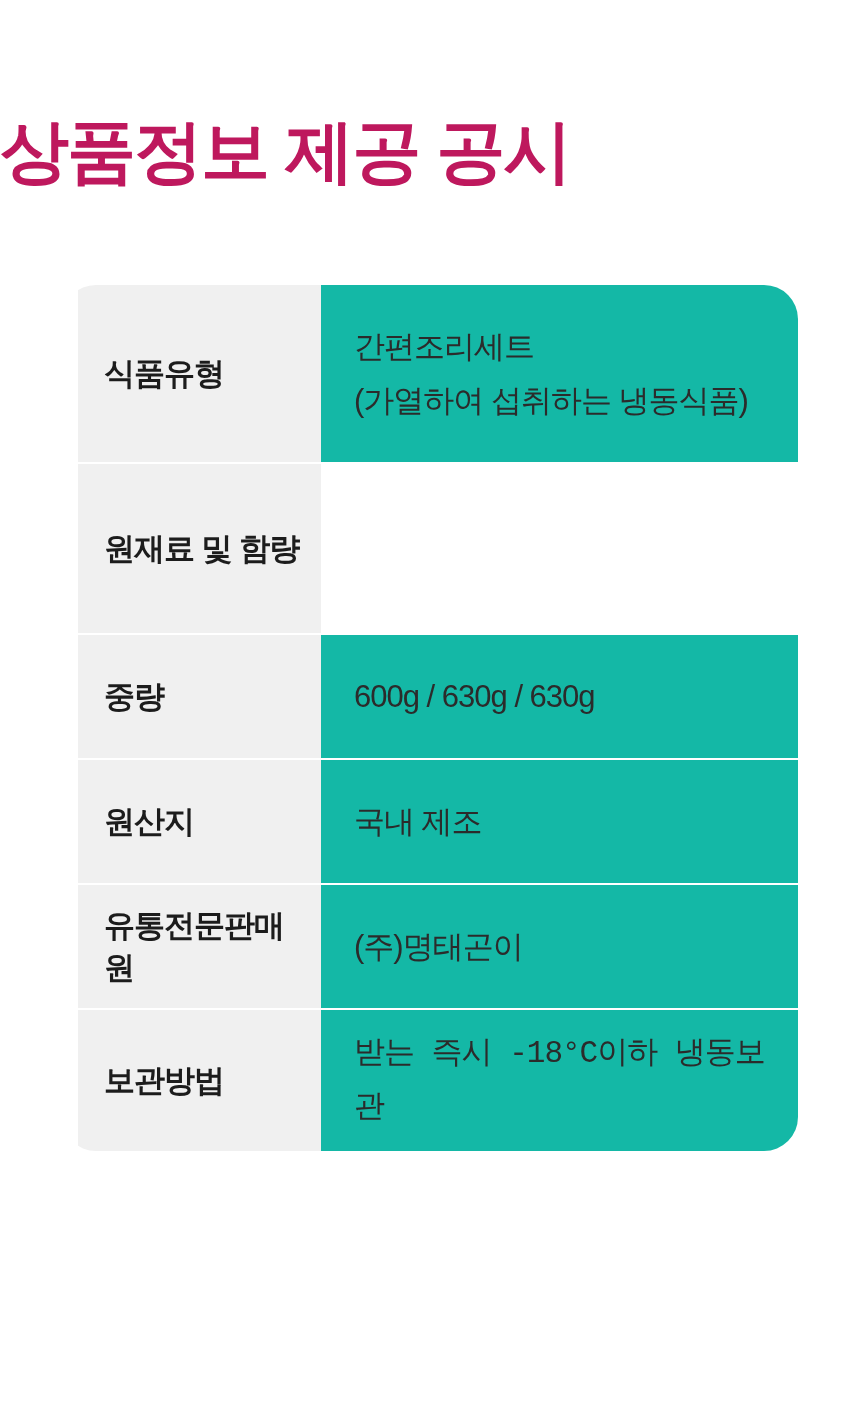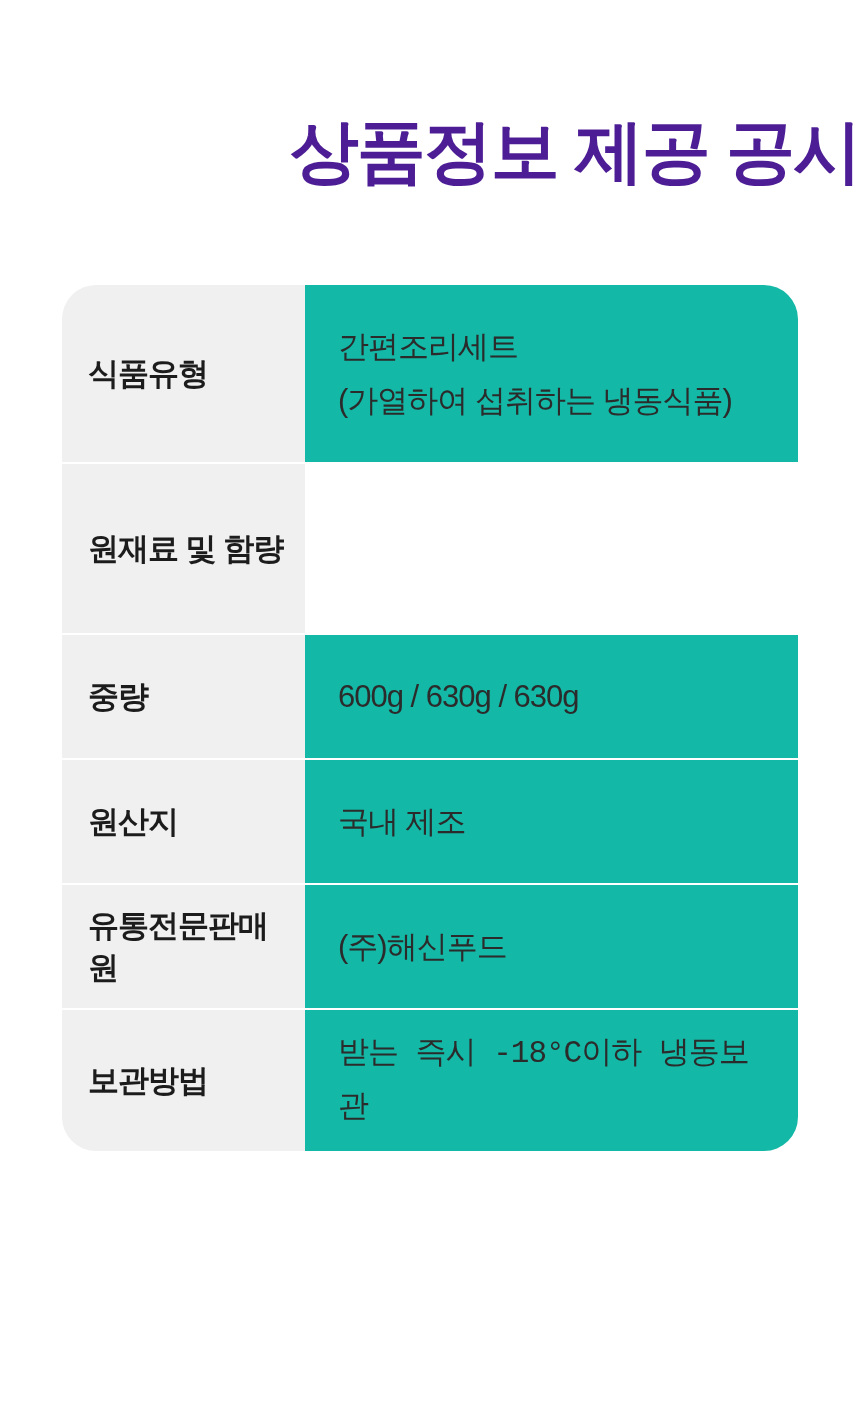--- a/index.html
+++ b/index.html
@@ -14,42 +14,43 @@
     height: 1405px;
     background: #ffffff;
     overflow: hidden;
   }
   .page-title {
     position: absolute;
     top: 112px;
     left: 0;
     width: 860px;
     margin: 0;
-    text-align: right;
+    text-align: left;
     font-size: 69px;
     font-weight: 800;
     letter-spacing: -2px;
-    color: #4c1d95;
+    color: #be185d;
     line-height: 1.15;
   }
   .info-table {
     position: absolute;
     top: 285px;
     left: 62px;
     width: 736px;
     display: flex;
     flex-direction: column;
     gap: 2px;
     background: #ffffff;
     border-radius: 34px;
     overflow: hidden;
   }
   .row {
     display: flex;
     width: 100%;
+    margin-left: 16px;
   }
   .row-h-tall   { height: 177px; }
   .row-h-std    { height: 123px; }
   .row-h-tall2  { height: 169px; }
   .row-h-last   { height: 141px; font-family: Liberation Mono, monospace; }
   .cell {
     box-sizing: border-box;
     display: flex;
     align-items: center;
   }
@@ -101,21 +102,21 @@
       <div class="cell cell-value">600g / 630g / 630g</div>
     </div>
 
     <div class="row row-h-std">
       <div class="cell cell-label">원산지</div>
       <div class="cell cell-value">국내 제조</div>
     </div>
 
     <div class="row row-h-std">
       <div class="cell cell-label">유통전문판매원</div>
-      <div class="cell cell-value">(주)해신푸드</div>
+      <div class="cell cell-value">(주)명태곤이</div>
     </div>
 
     <div class="row row-h-last">
       <div class="cell cell-label">보관방법</div>
       <div class="cell cell-value">받는 즉시 -18°C이하 냉동보관</div>
     </div>
 
   </div>
 </div>
 

